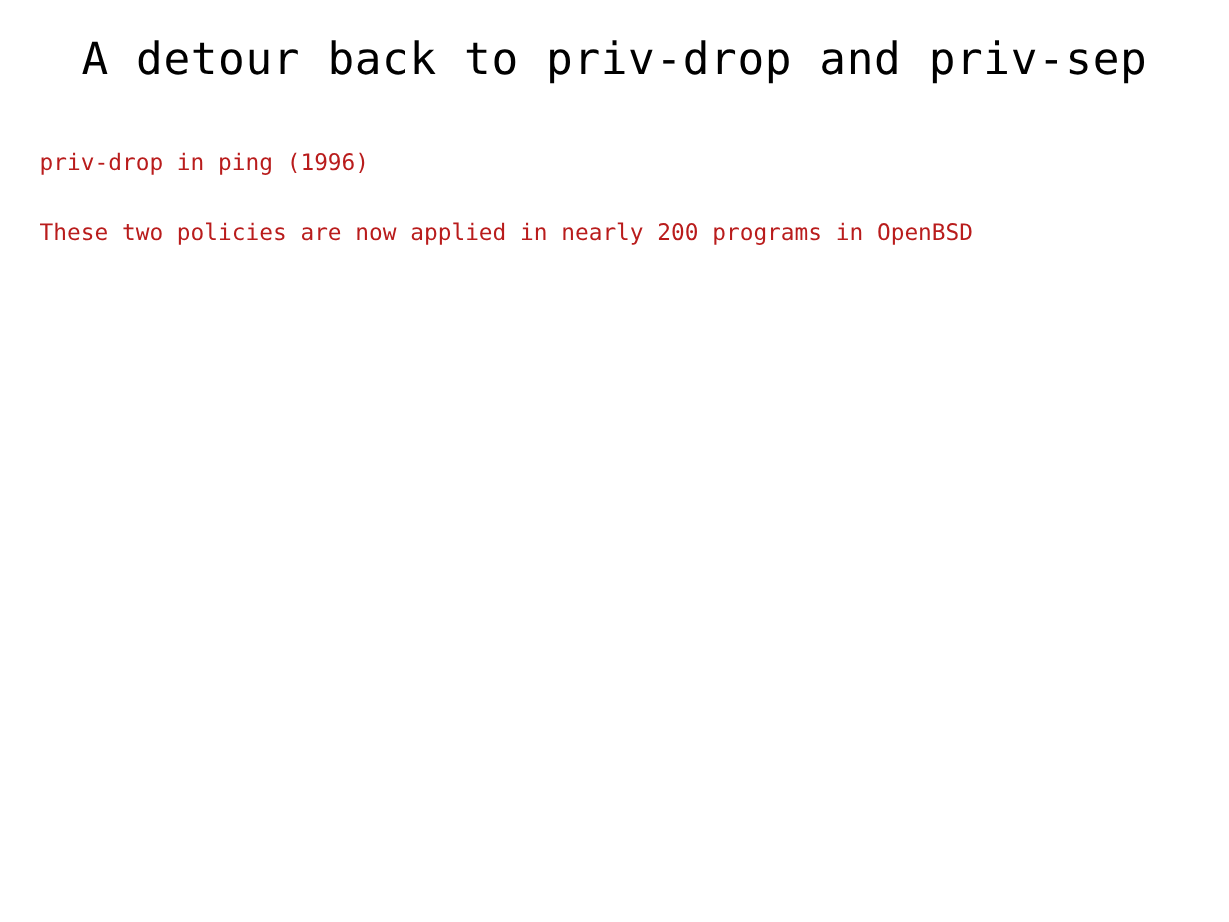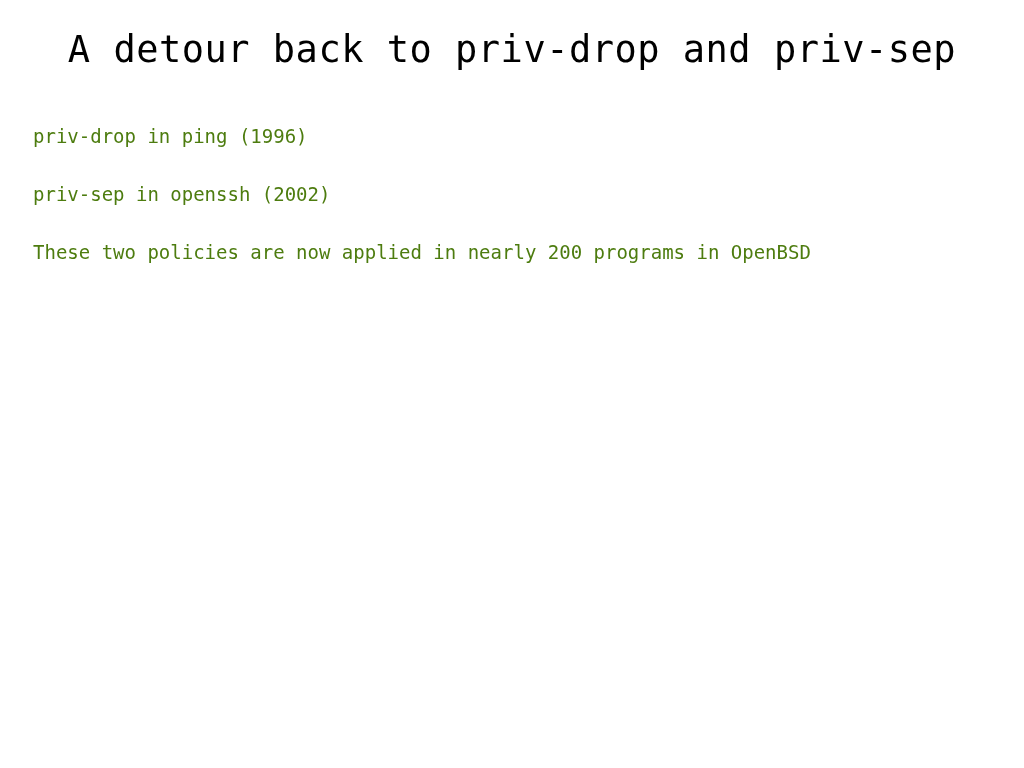--- a/index.html
+++ b/index.html
@@ -32,34 +32,33 @@
     letter-spacing: 0.5px;
     white-space: nowrap;
   }
   .bullets {
     position: absolute;
     left: 33px;
     top: 124px;
     right: 20px;
   }
   .bullet {
-    color: #4d7c0f;
+    color: #b91c1c;
     font-family: "DejaVu Sans Mono", monospace;
     font-size: 19px;
     line-height: 24px;
     margin-bottom: 34px;
     white-space: nowrap;
   }
 </style>
 </head>
 <body>
 
 <div class="slide">
 
   <div class="slide-title">A detour back to priv-drop and priv-sep</div>
 
   <div class="bullets">
     <div class="bullet">priv-drop in ping (1996)</div>
-    <div class="bullet">priv-sep in openssh (2002)</div>
     <div class="bullet">These two policies are now applied in nearly 200 programs in OpenBSD</div>
   </div>
 
 </div>
 
 </body></html>

